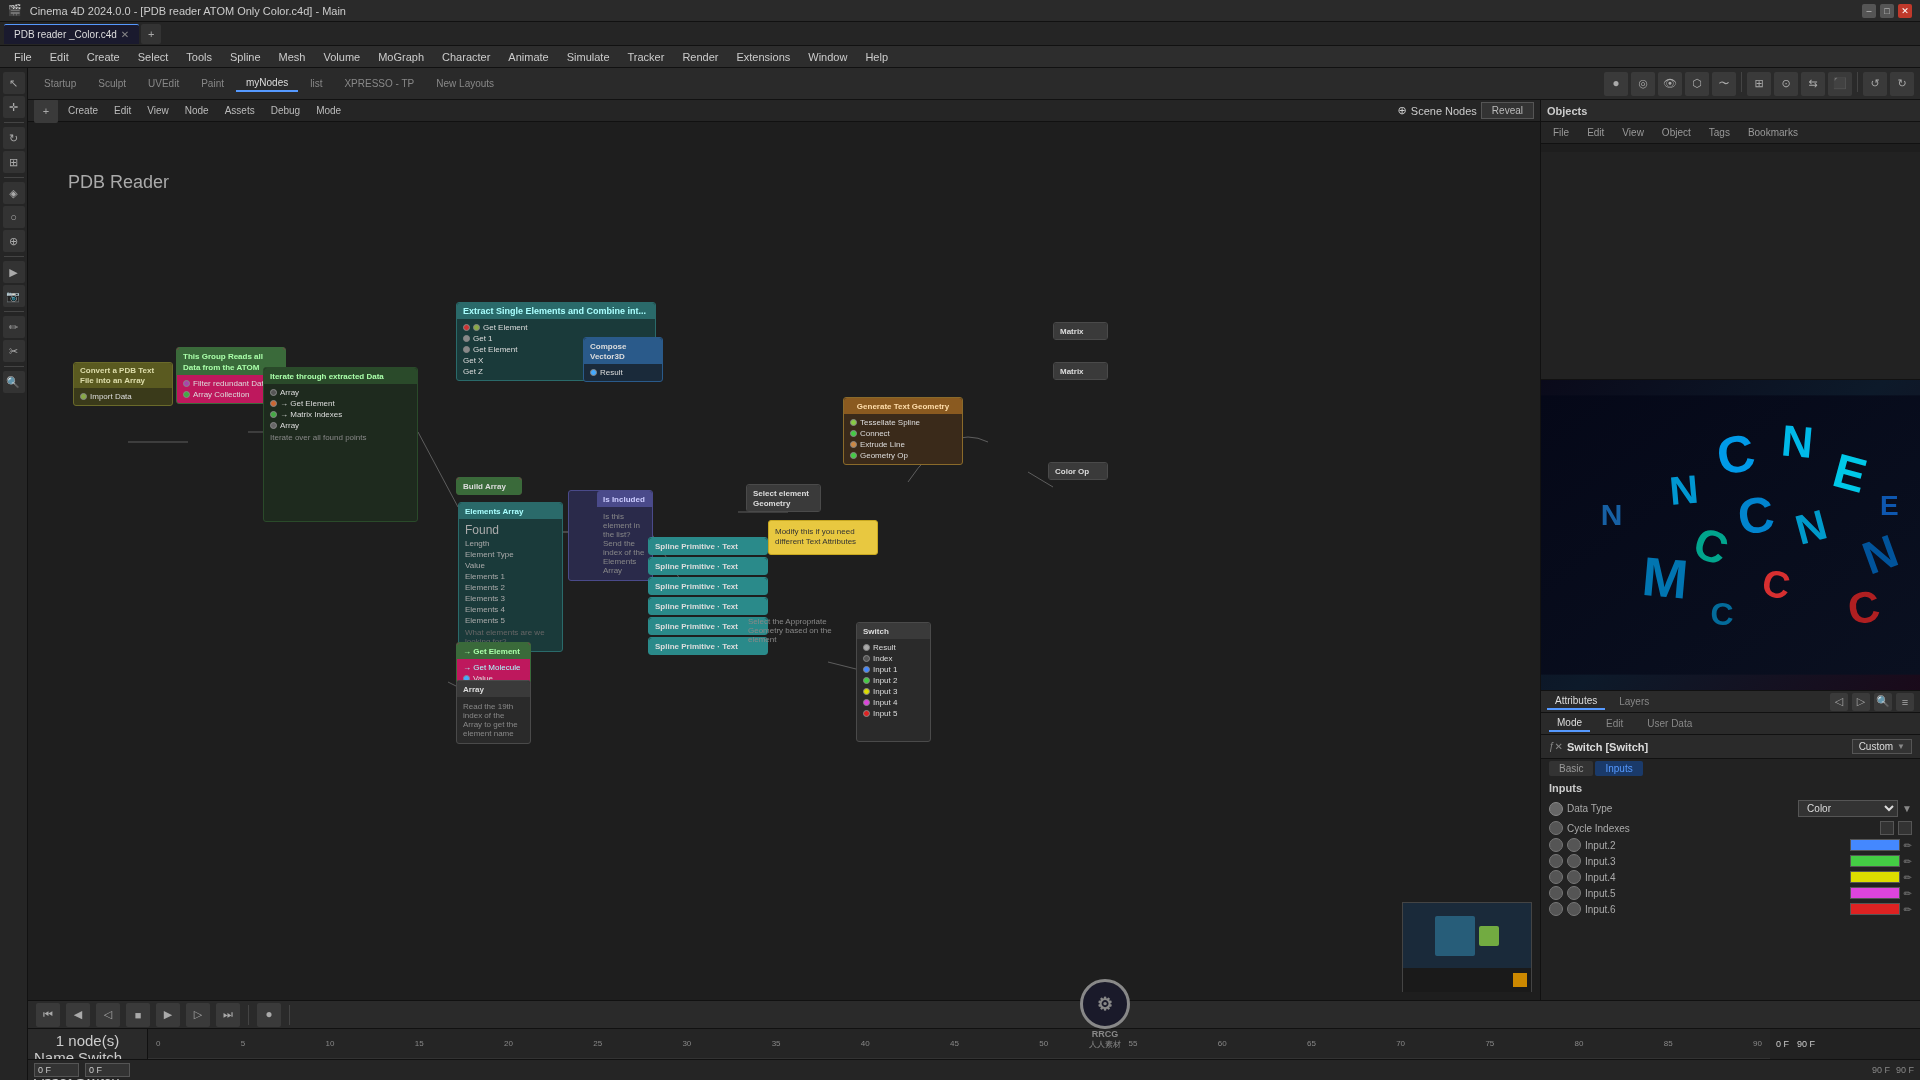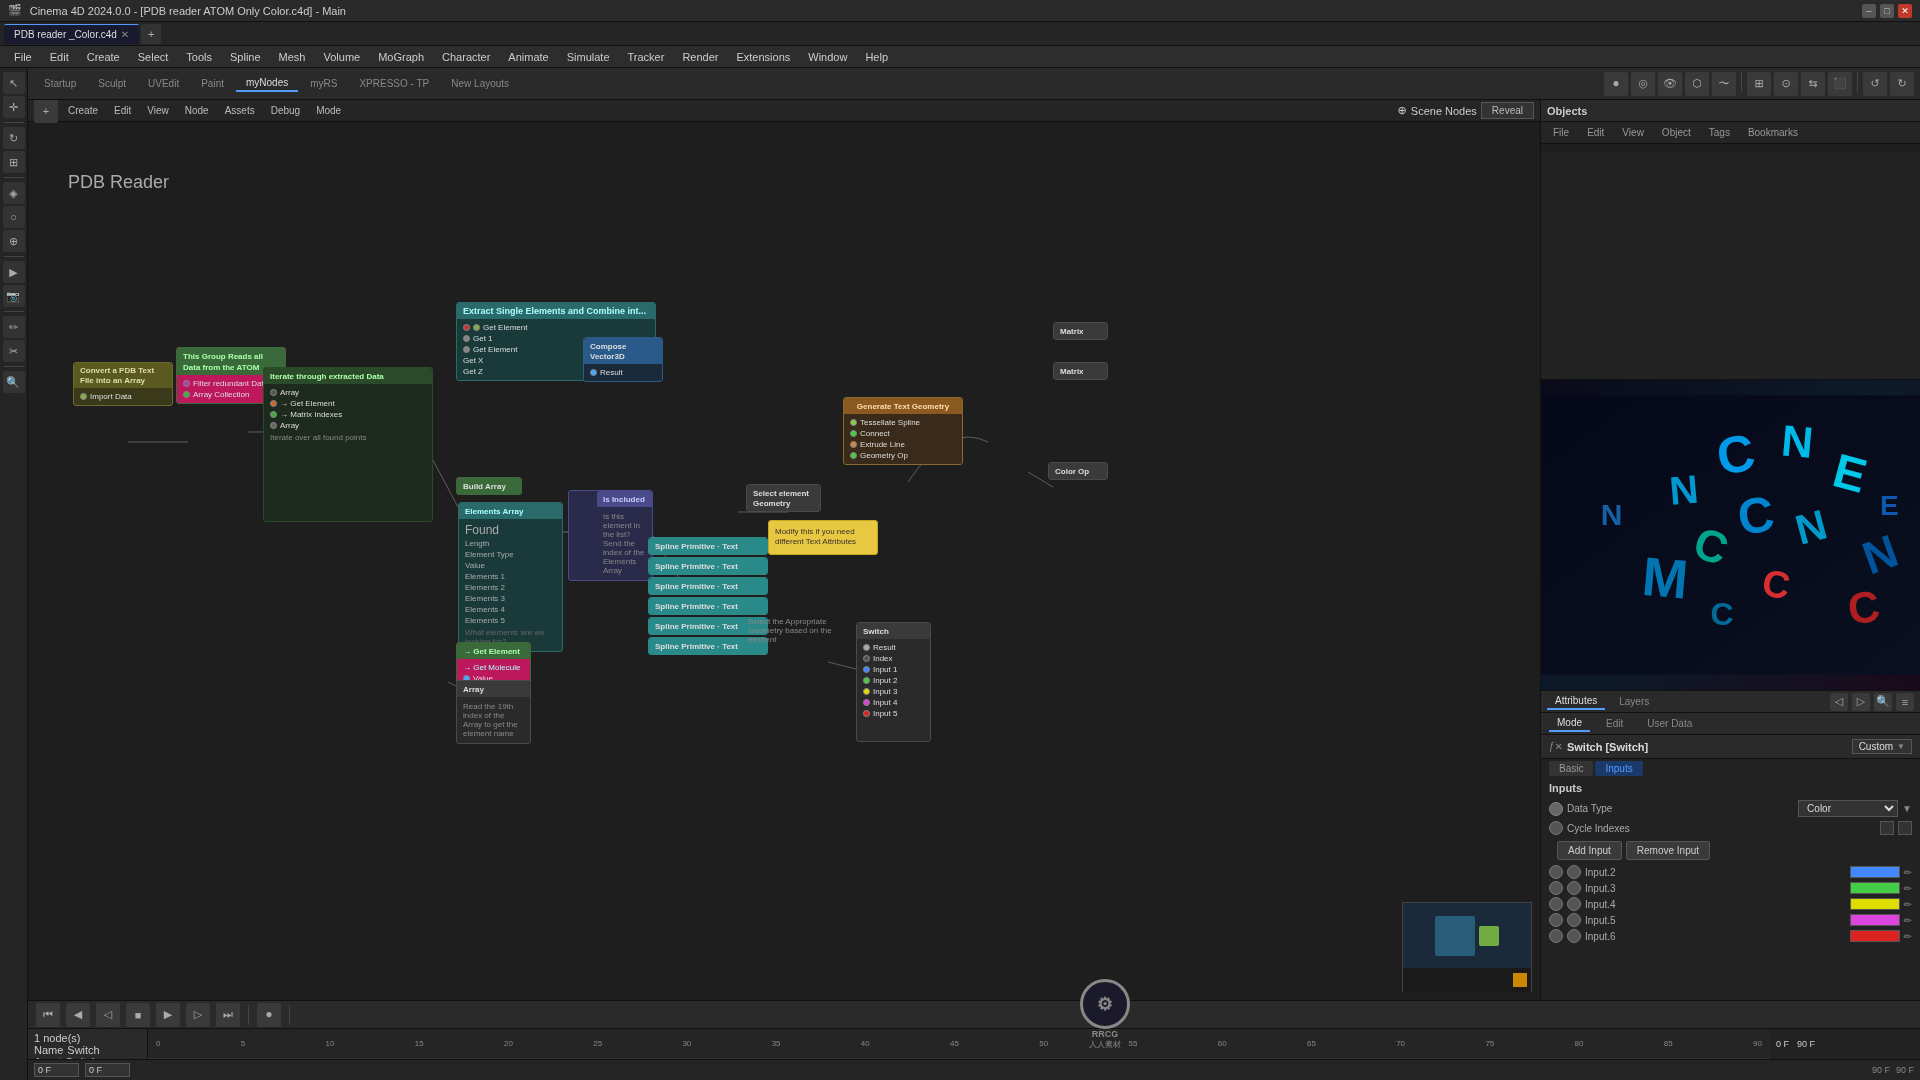--- a/index.html
+++ b/index.html
@@ -213,21 +213,21 @@
     <div style="display:flex;flex-direction:column;flex:1;">
 
       <div class="top-toolbar-wrapper">
 
         <div style="display:flex;gap:2px;align-items:center;justify-content:center;">
           <div class="layout-tab">Startup</div>
           <div class="layout-tab">Sculpt</div>
           <div class="layout-tab">UVEdit</div>
           <div class="layout-tab">Paint</div>
           <div class="layout-tab active">myNodes</div>
-          <div class="layout-tab">myRS</div>
+          <div class="layout-tab">list</div>
           <div class="layout-tab">XPRESSO - TP</div>
           <div class="layout-tab">New Layouts</div>
         </div>
         <div style="flex:1;"></div>
         <div style="display:flex;gap:3px;">
           <button class="icon-btn">⏺</button>
           <button class="icon-btn">◎</button>
           <button class="icon-btn">👁</button>
           <button class="icon-btn">⬡</button>
           <button class="icon-btn">〜</button>
@@ -302,21 +302,21 @@
                   <div class="port-dot in" style="background:#aa44aa;"></div>
                   <span>Filter redundant Data</span>
                 </div>
                 <div class="node-port">
                   <div class="port-dot out" style="background:#44aa44;"></div>
                   <span>Array Collection</span>
                 </div>
               </div>
             </div>
 
-            <div class="node n-dark" style="left:235px;top:245px;width:170px;min-height:155px;">
+            <div class="node n-dark" style="left:235px;top:245px;width:155px;min-height:155px;">
               <div class="node-header">
                 <span style="font-size:8px;color:#afa;">Iterate through extracted Data</span>
               </div>
               <div class="node-body">
                 <div class="node-port">
                   <div class="port-dot in"></div>
                   <span>Array</span>
                 </div>
                 <div class="node-port">
                   <div class="port-dot in" style="background:#cc6633;"></div>
@@ -657,24 +657,20 @@
               </div>
 
               <div class="attr-row">
                 <div style="width:14px;height:14px;border-radius:50%;background:#555;border:1px solid #777;display:flex;align-items:center;justify-content:center;flex-shrink:0;cursor:pointer;"></div>
                 <span class="attr-label">Cycle Indexes</span>
                 <span style="flex:1;"></span>
                 <div style="width:14px;height:14px;border:1px solid #555;background:#333;cursor:pointer;"></div>
                 <div style="width:14px;height:14px;border:1px solid #555;background:#333;cursor:pointer;"></div>
               </div>
 
-              <div id="input-buttons">
-                <button class="input-btn">Add Input</button>
-                <button class="input-btn">Remove Input</button>
-              </div>
 
               <div class="input-row">
                 <div style="width:14px;height:14px;border-radius:50%;background:#555;border:1px solid #777;flex-shrink:0;"></div>
                 <div style="width:14px;height:14px;border-radius:50%;background:#555;border:1px solid #777;flex-shrink:0;"></div>
                 <span class="input-label">Input.2</span>
                 <span style="flex:1;"></span>
                 <div class="color-swatch" style="background:#4488ff;"></div>
                 <span class="edit-icon">✏</span>
               </div>
               <div class="input-row">
@@ -732,21 +728,21 @@
             <div style="width:50px;height:50px;border-radius:50%;border:3px solid #888;display:flex;align-items:center;justify-content:center;background:#1a1a2a;">
               <span style="color:#888;font-size:18px;font-weight:bold;">⚙</span>
             </div>
             <div style="color:#888;font-size:9px;font-weight:bold;">RRCG</div>
             <div style="color:#888;font-size:8px;">人人素材</div>
           </div>
         </div>
 
         <div style="display:flex;align-items:center;height:30px;background:#222;">
 
-          <div style="width:120px;background:#2a2a2a;height:100%;padding:3px 6px;border-right:1px solid #111;font-size:11px;">
+          <div style="width:120px;background:#2a2a2a;height:100%;padding:3px 6px;border-right:1px solid #111;font-size:15px;text-align:center;">
             <div>1 node(s)</div>
             <div style="display:flex;gap:4px;">
               <span>Name</span>
               <span>Switch</span>
             </div>
             <div style="display:flex;gap:4px;">
               <span>Asset</span>
               <span>Switch</span>
             </div>
             <div>Version</div>

